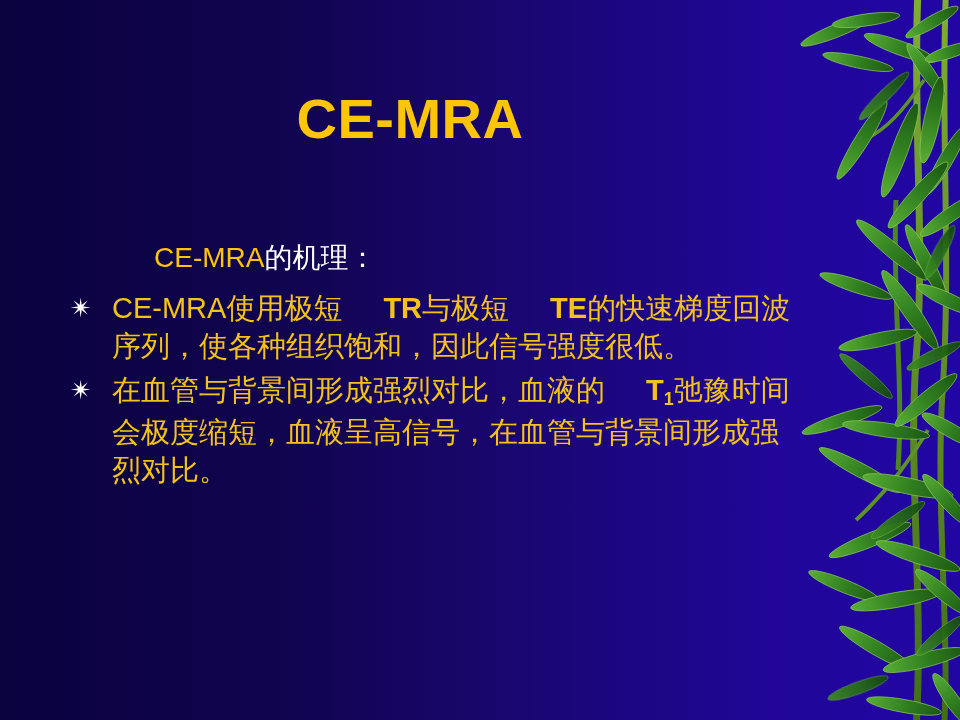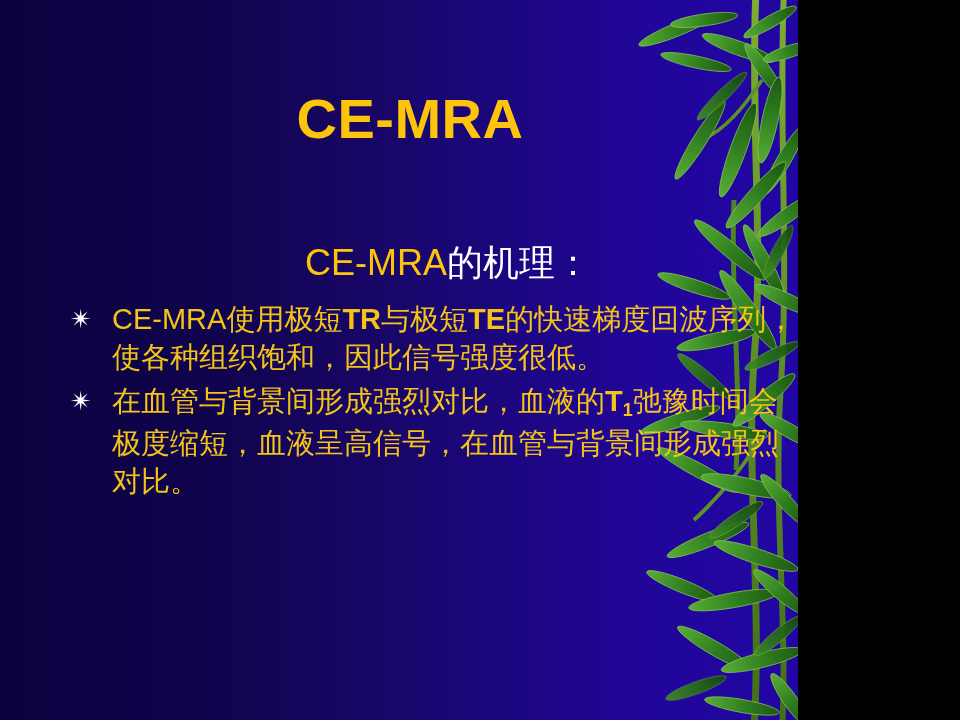--- a/index.html
+++ b/index.html
@@ -2,21 +2,21 @@
 <html><head>
 <meta charset="utf-8">
 <style>
   html, body {
     margin: 0;
     padding: 0;
     background: #000;
   }
   #slide {
     position: relative;
-    width: 798px;
+    width: 960px;
     height: 720px;
     overflow: hidden;
     font-family: "Liberation Sans", sans-serif;
     background: linear-gradient(to right,
         #0b0240 0%,
         #0d0346 14%,
         #110450 30%,
         #180668 48%,
         #1d0683 66%,
         #21069a 82%,
@@ -49,26 +49,25 @@
 
   
   #body {
     position: absolute;
     top: 240px;
     left: 62px;
     width: 740px;
   }
 
   #subhead {
-    margin: 0 0 14px 32px;
-    font-size: 36px;
+    margin: 0 0 14px 92px;
+    font-size: 28px;
     line-height: 1.25;
     white-space: nowrap;
     font-family: "Liberation Serif", "DejaVu Serif", serif;
-    text-align: center;
   }
   #subhead .lat {
     font-family: "Liberation Sans", sans-serif;
     color: #fdc50a;
   }
   #subhead .han {
     color: #ffffff;
   }
 
   .bullet-row {
@@ -89,20 +88,21 @@
   .bullet-text {
     flex: 1 1 auto;
     color: #f3c318;
     font-size: 29px;
     line-height: 38px;
     font-family: "Liberation Serif", "DejaVu Serif", serif;
   }
   .bullet-text .lat {
     font-family: "Liberation Sans", sans-serif;
     font-weight: bold;
+    margin-left: 41px;
   }
   .bullet-text .lat-reg {
     font-family: "Liberation Sans", sans-serif;
   }
   .bullet-text sub {
     font-size: 0.62em;
     vertical-align: baseline;
     position: relative;
     bottom: -0.28em;
     font-family: "Liberation Sans", sans-serif;

